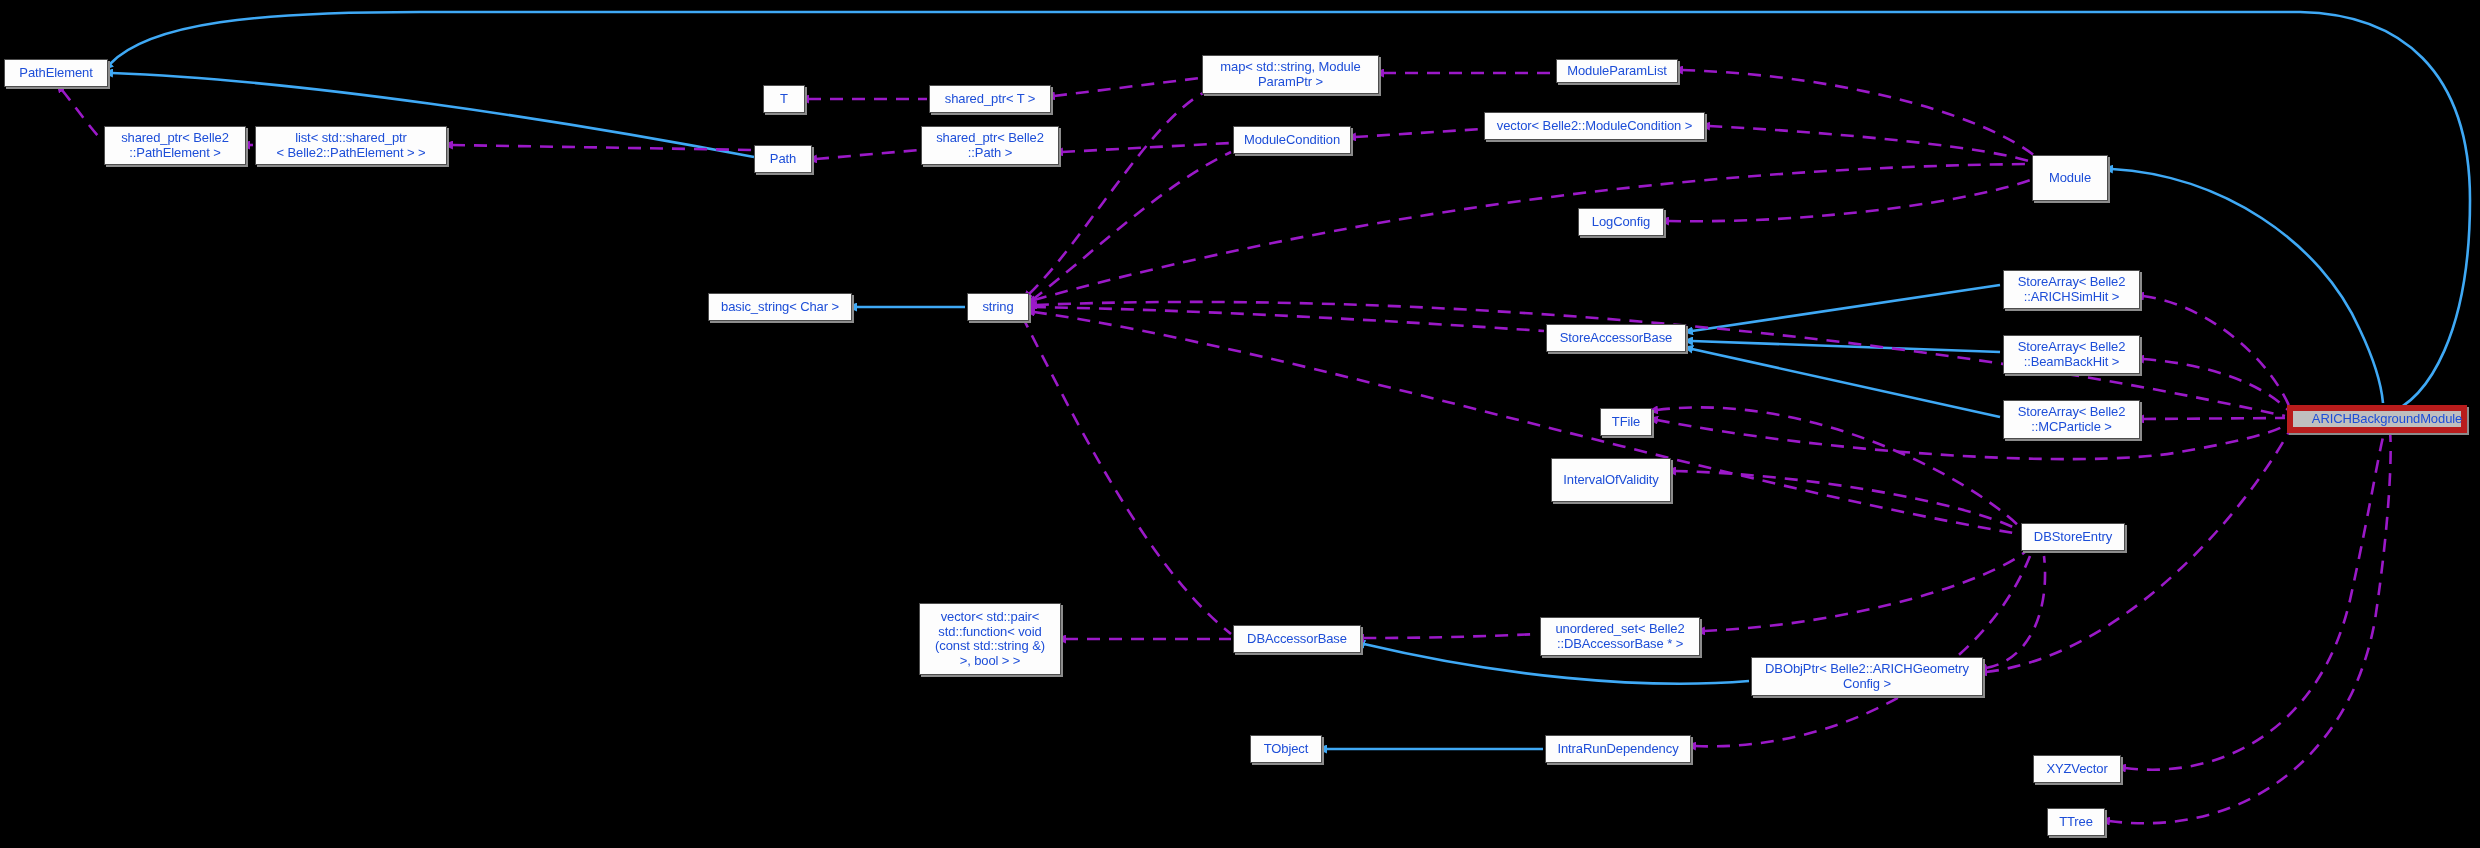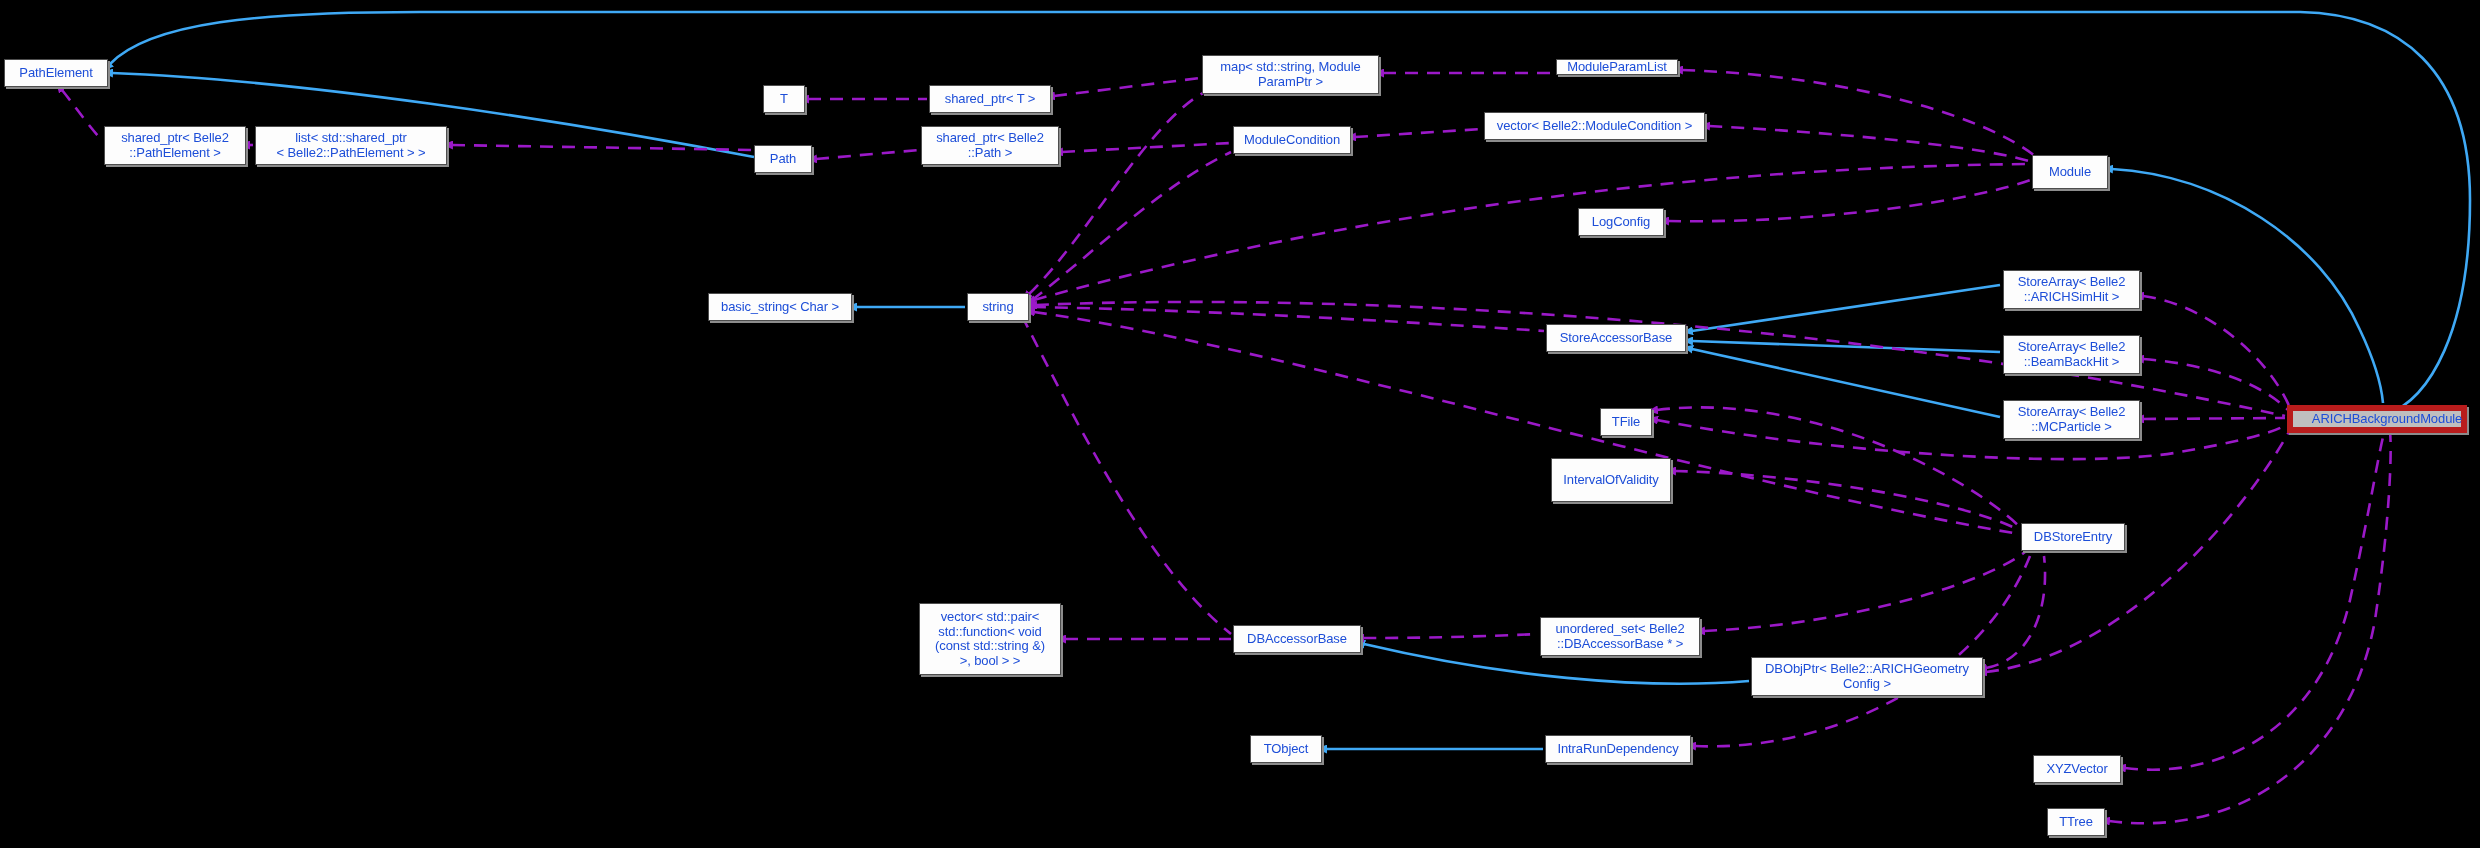--- a/index.html
+++ b/index.html
@@ -164,23 +164,23 @@
       <div class="node" style="left: 255px; top: 126px; width: 192px; height: 39px;"><span class="node-label">list&lt; std::shared_ptr
 &lt; Belle2::PathElement &gt; &gt;</span></div>
       <div class="node" style="left: 763px; top: 85px; width: 42px; height: 28px;"><span class="node-label">T</span></div>
       <div class="node" style="left: 754px; top: 145px; width: 58px; height: 28px;"><span class="node-label">Path</span></div>
       <div class="node" style="left: 929px; top: 85px; width: 122px; height: 28px;"><span class="node-label">shared_ptr&lt; T &gt;</span></div>
       <div class="node" style="left: 921px; top: 126px; width: 138px; height: 39px;"><span class="node-label">shared_ptr&lt; Belle2
 ::Path &gt;</span></div>
       <div class="node" style="left: 1202px; top: 55px; width: 177px; height: 39px;"><span class="node-label">map&lt; std::string, Module
 ParamPtr &gt;</span></div>
       <div class="node" style="left: 1233px; top: 126px; width: 118px; height: 28px;"><span class="node-label">ModuleCondition</span></div>
-      <div class="node" style="left: 1556px; top: 59px; width: 122px; height: 16px;"><span class="node-label">ModuleParamList</span></div>
+      <div class="node" style="left: 1556px; top: 59px; width: 122px; height: 24px;"><span class="node-label">ModuleParamList</span></div>
       <div class="node" style="left: 1484px; top: 112px; width: 221px; height: 28px;"><span class="node-label">vector&lt; Belle2::ModuleCondition &gt;</span></div>
-      <div class="node" style="left: 2032px; top: 155px; width: 76px; height: 34px;"><span class="node-label">Module</span></div>
+      <div class="node" style="left: 2032px; top: 155px; width: 76px; height: 46px;"><span class="node-label">Module</span></div>
       <div class="node" style="left: 1578px; top: 208px; width: 86px; height: 28px;"><span class="node-label">LogConfig</span></div>
       <div class="node" style="left: 708px; top: 293px; width: 144px; height: 28px;"><span class="node-label">basic_string&lt; Char &gt;</span></div>
       <div class="node" style="left: 967px; top: 293px; width: 62px; height: 28px;"><span class="node-label">string</span></div>
       <div class="node" style="left: 1546px; top: 324px; width: 140px; height: 28px;"><span class="node-label">StoreAccessorBase</span></div>
       <div class="node" style="left: 2003px; top: 270px; width: 137px; height: 39px;"><span class="node-label">StoreArray&lt; Belle2
 ::ARICHSimHit &gt;</span></div>
       <div class="node" style="left: 2003px; top: 335px; width: 137px; height: 39px;"><span class="node-label">StoreArray&lt; Belle2
 ::BeamBackHit &gt;</span></div>
       <div class="node" style="left: 2003px; top: 400px; width: 137px; height: 39px;"><span class="node-label">StoreArray&lt; Belle2
 ::MCParticle &gt;</span></div>

